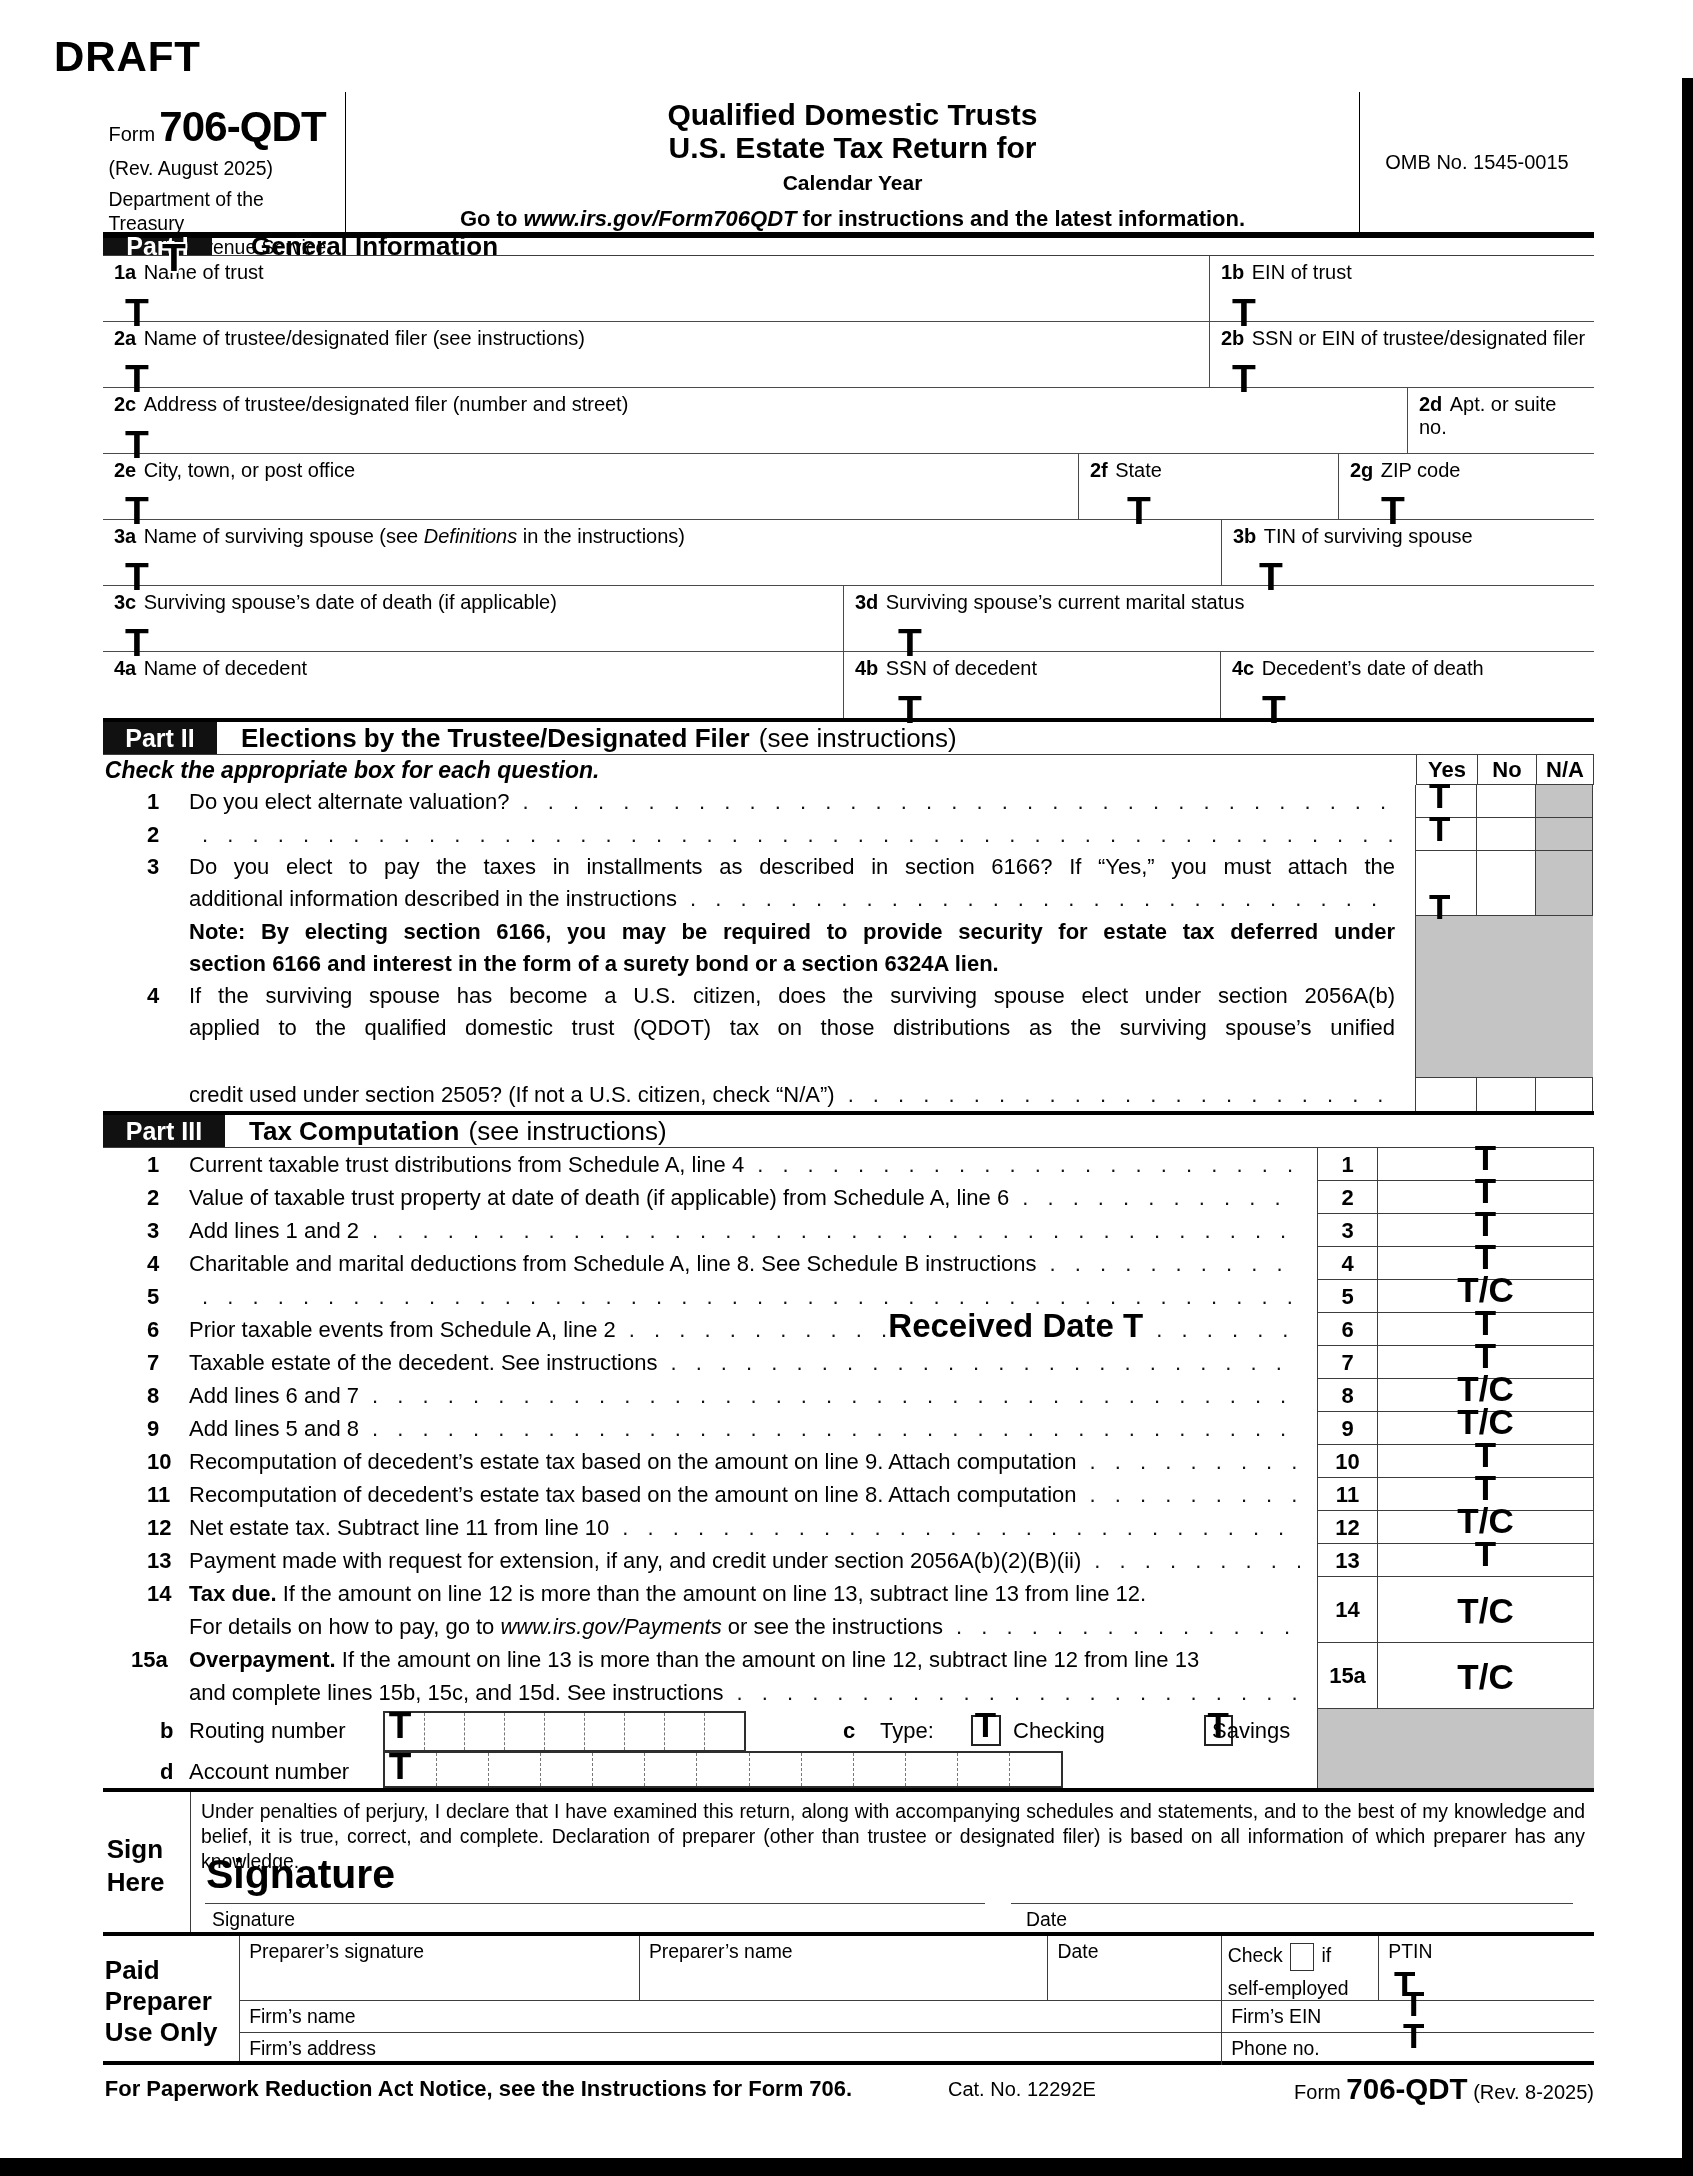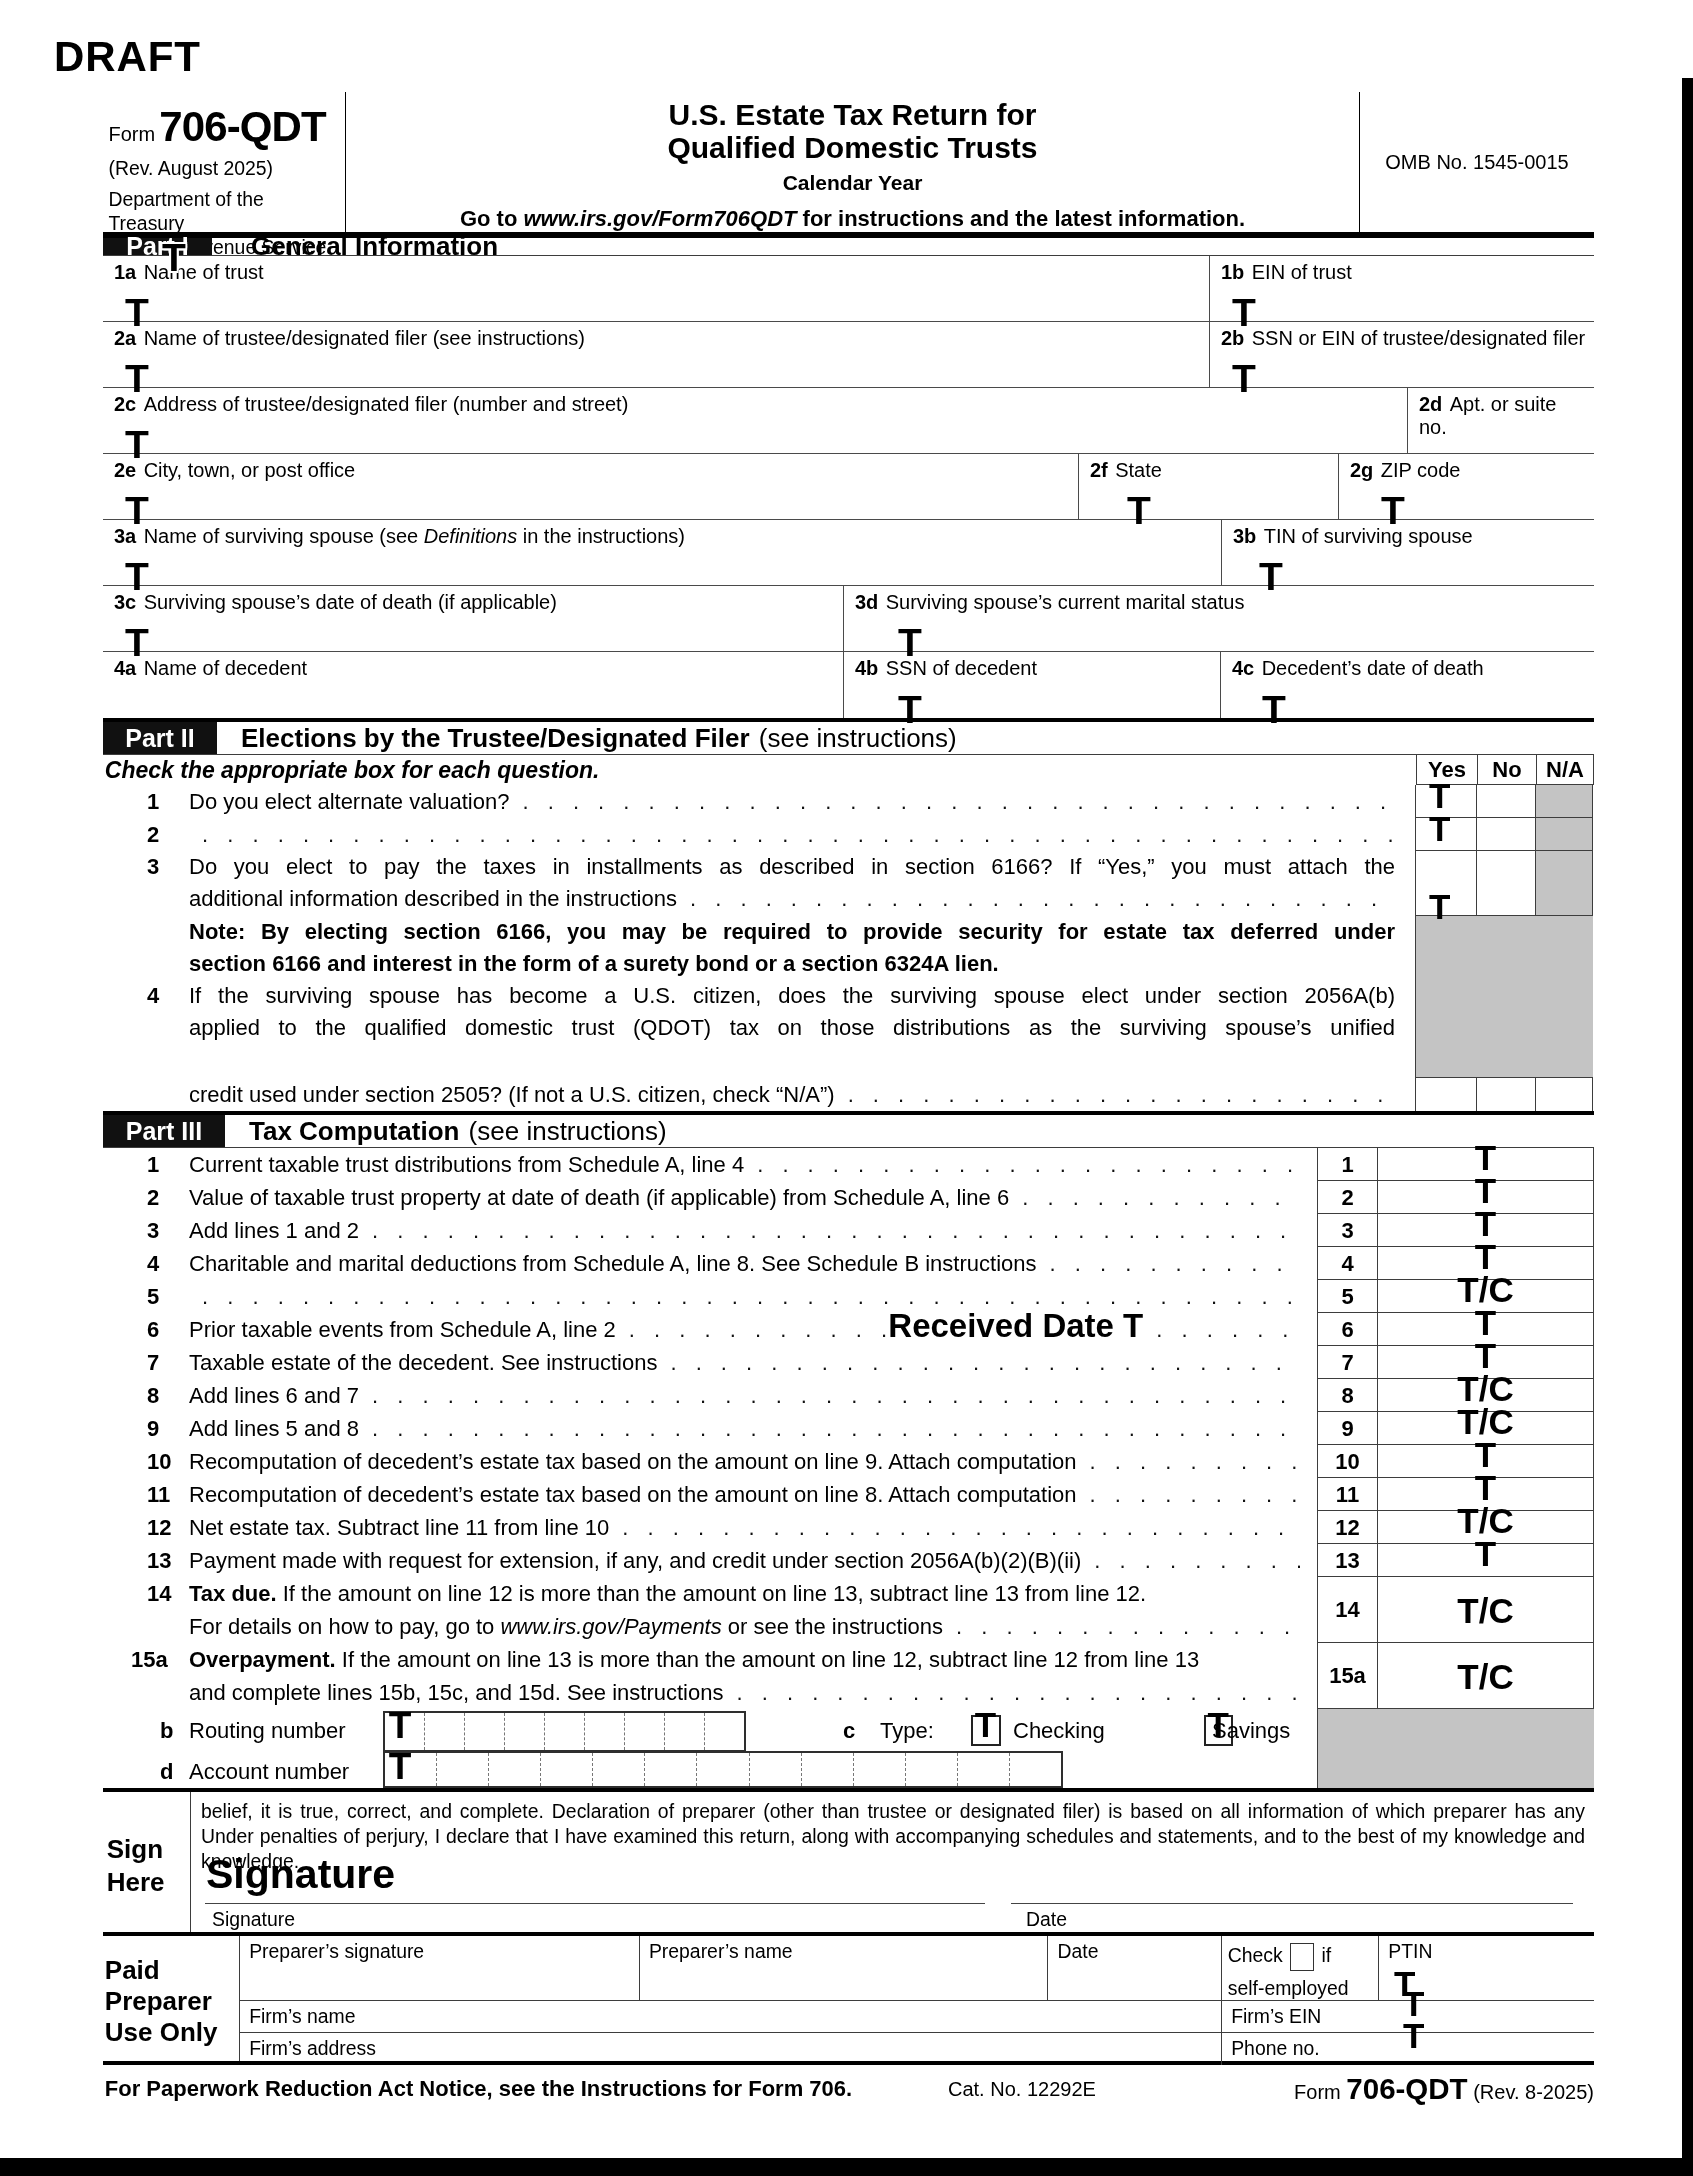--- a/index.html
+++ b/index.html
@@ -129,22 +129,22 @@
         <span class="form-word">Form</span>
         <span class="form-num">706-QDT</span>
         <div class="hdr-small">(Rev. August 2025)</div>
         <div class="hdr-small" style="margin-top:7.4px; line-height:24px;">
           <div>Department of the Treasury</div>
           <div>Internal Revenue Service</div>
         </div>
       </div>
       <div class="hdr-center">
         <div class="hdr-title">
+          <div>Qualified Domestic Trusts</div>
           <div>U.S. Estate Tax Return for</div>
-          <div>Qualified Domestic Trusts</div>
         </div>
         <div class="hdr-cal">Calendar Year</div>
         <div class="hdr-goto"><span>Go to </span><span class="it">www.irs.gov/Form706QDT</span><span> for instructions and the latest information.</span></div>
       </div>
       <div class="hdr-right">OMB No. 1545-0015</div>
     </div>
 
     <div class="bar">
       <div class="bar-label" style="width:109px;">Part I</div>
       <span class="bar-t">T</span>
@@ -552,22 +552,22 @@
         <div class="bdgray"></div>
       </div>
     </div>
 
     <div class="sign">
       <div class="sign-col">
         <div>Sign</div>
         <div>Here</div>
       </div>
       <div class="perjury">
+        <div class="jp">Under penalties of perjury, I declare that I have examined this return, along with accompanying schedules and statements, and to the best of my knowledge and</div>
         <div class="jp">belief, it is true, correct, and complete. Declaration of preparer (other than trustee or designated filer) is based on all information of which preparer has any</div>
-        <div class="jp">Under penalties of perjury, I declare that I have examined this return, along with accompanying schedules and statements, and to the best of my knowledge and</div>
         <div>knowledge.</div>
       </div>
       <div class="sigstamp">Signature</div>
       <div class="sigline"></div>
       <div class="dateline"></div>
       <div class="slab" style="left:109px;">Signature</div>
       <div class="slab" style="left:923px;">Date</div>
     </div>
 
     <div class="prep">

